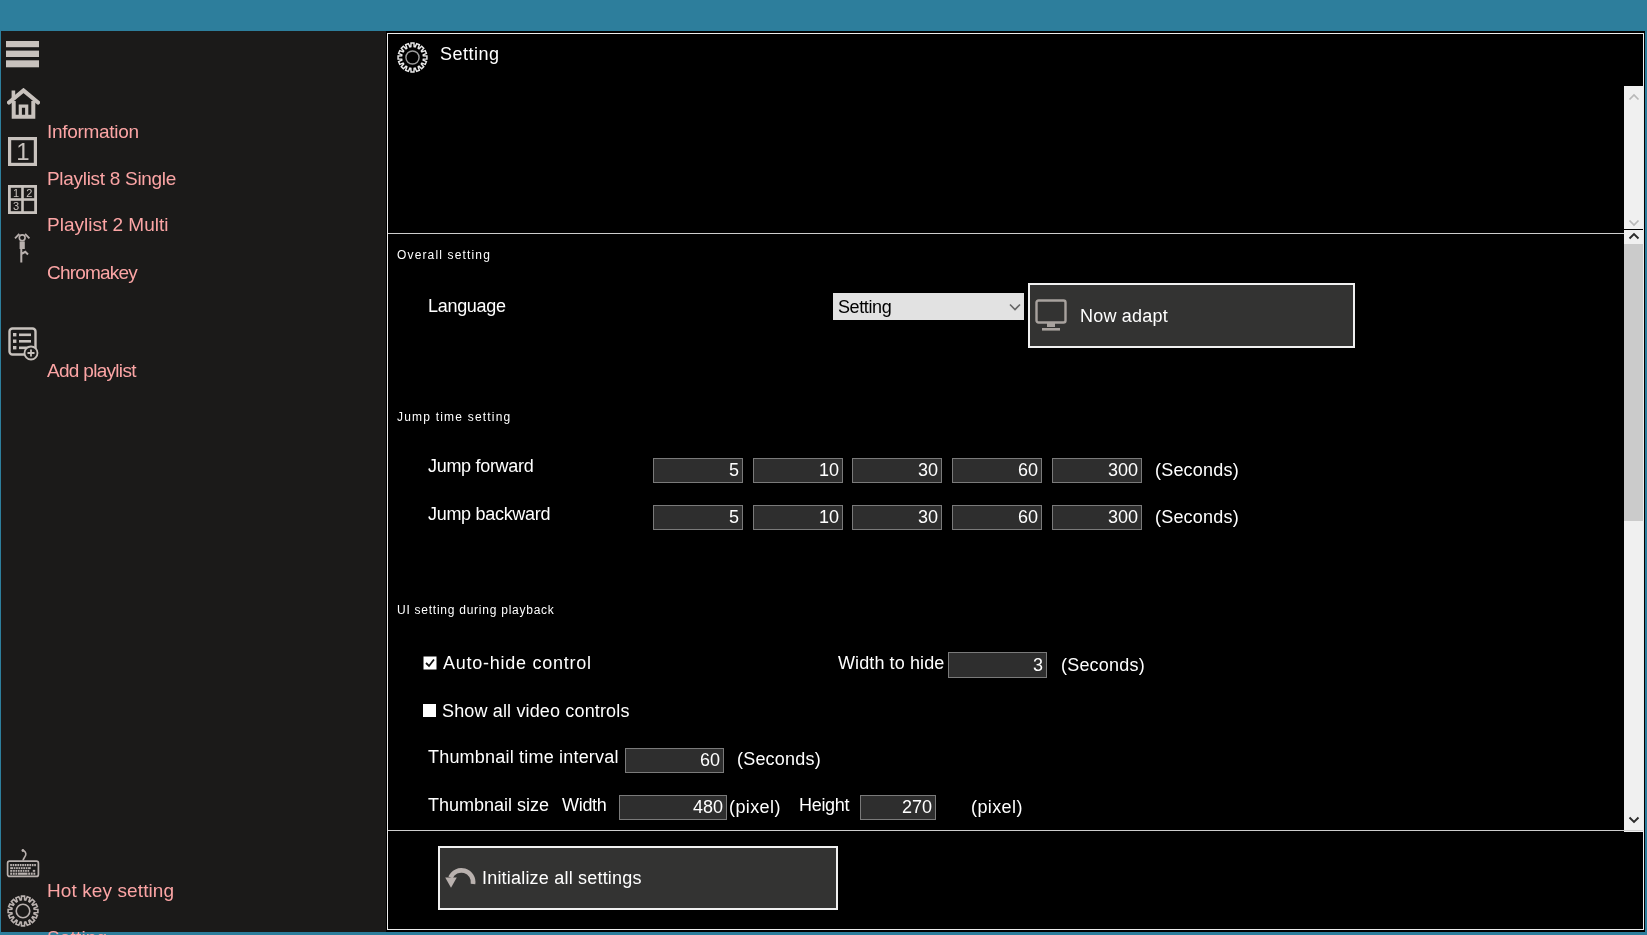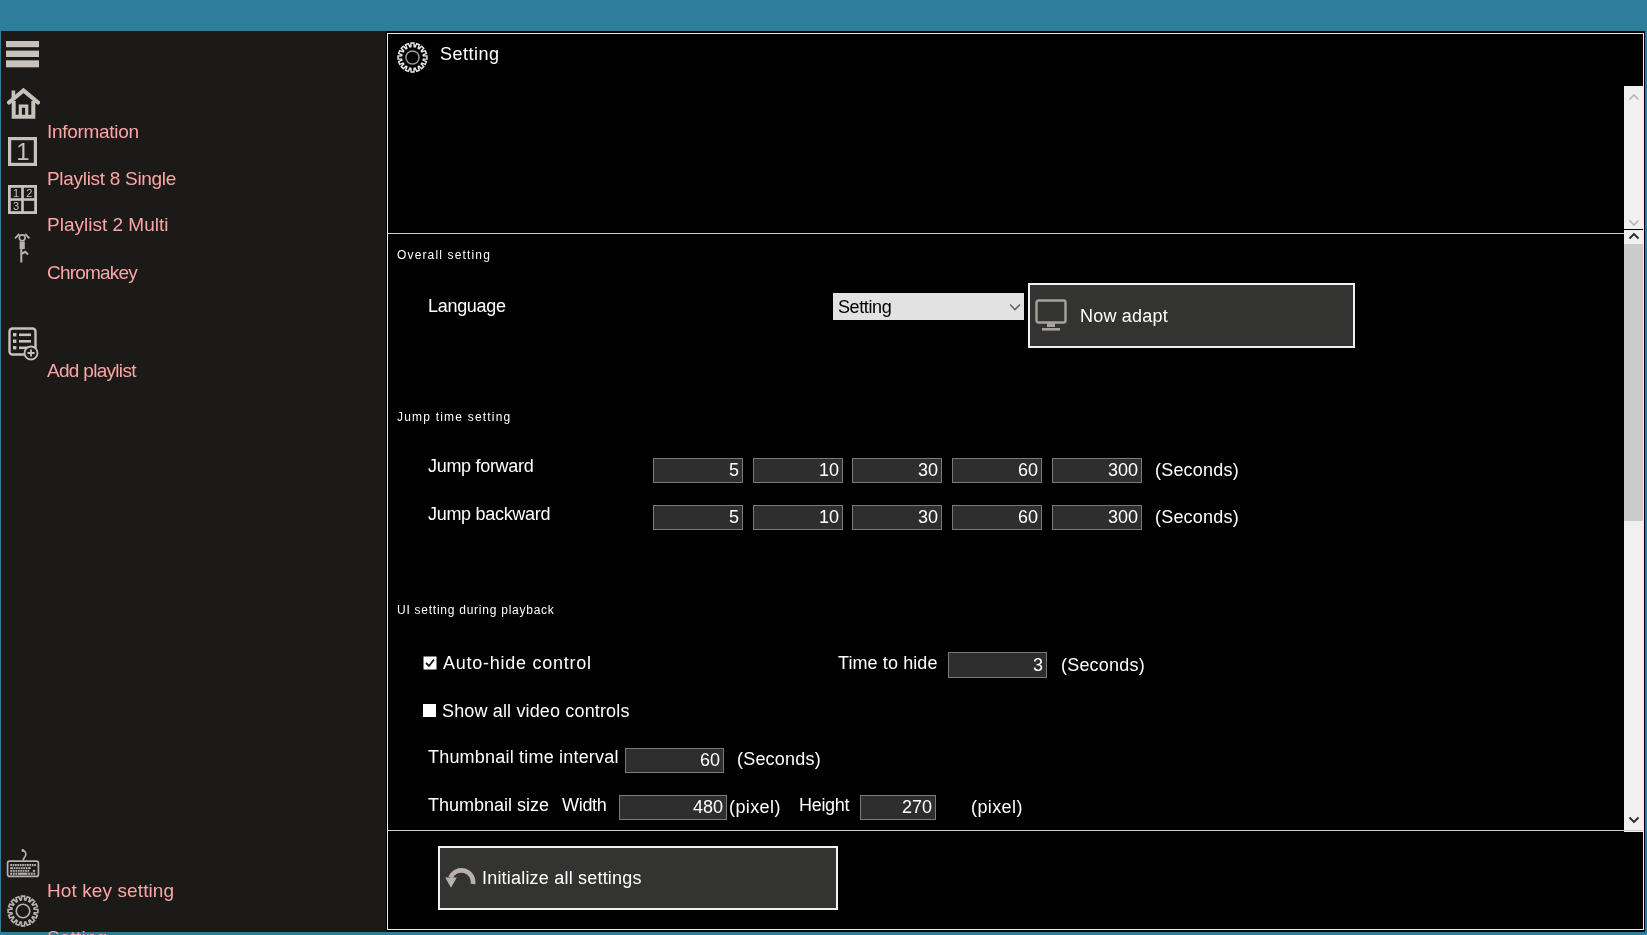--- a/index.html
+++ b/index.html
@@ -174,21 +174,21 @@
    <input class="inp" style="left: 464px; top: 471px; width: 90px; height: 25px;" value="30">
    <input class="inp" style="left: 564px; top: 471px; width: 90px; height: 25px;" value="60">
    <input class="inp" style="left: 664px; top: 471px; width: 90px; height: 25px;" value="300">
    <div class="lbl" style="left:767px;top:474px">(Seconds)</div>
    <div class="hdg" style="left:9px;top:570px;letter-spacing:0.75px">UI setting during playback</div>
    <svg style="left:35px;top:622px" width="14" height="14" viewBox="0 0 14 14">
      <rect x="0.5" y="0.5" width="13" height="13" fill="#fff"></rect>
      <path d="M3 7 L6 10 L11 3.5" stroke="#111" stroke-width="1.8" fill="none"></path>
    </svg>
    <div class="lbl" style="left:55px;top:620px;letter-spacing:0.75px">Auto-hide control</div>
-   <div class="lbl" style="left:450px;top:620px;letter-spacing:0.1px">Time to hide</div>
+   <div class="lbl" style="left:450px;top:620px;letter-spacing:0.1px">Width to hide</div>
    <input class="inp" style="left: 560px; top: 618px; width: 99px; height: 26px;" value="3">
    <div class="lbl" style="left:673px;top:622px">(Seconds)</div>
    <div style="position:absolute;left:35px;top:670px;width:13px;height:13px;background:#fff"></div>
    <div class="lbl" style="left:54px;top:668px;letter-spacing:0.15px">Show all video controls</div>
    <div class="lbl" style="left:40px;top:714px;letter-spacing:0.2px">Thumbnail time interval</div>
    <input class="inp" style="left: 237px; top: 714px; width: 99px; height: 25px;" value="60">
    <div class="lbl" style="left:349px;top:716px">(Seconds)</div>
    <div class="lbl" style="left:40px;top:762px;letter-spacing:0px">Thumbnail size</div>
    <div class="lbl" style="left:174px;top:762px;letter-spacing:-0.3px">Width</div>
    <input class="inp" style="left: 231px; top: 761px; width: 108px; height: 25px;" value="480">

